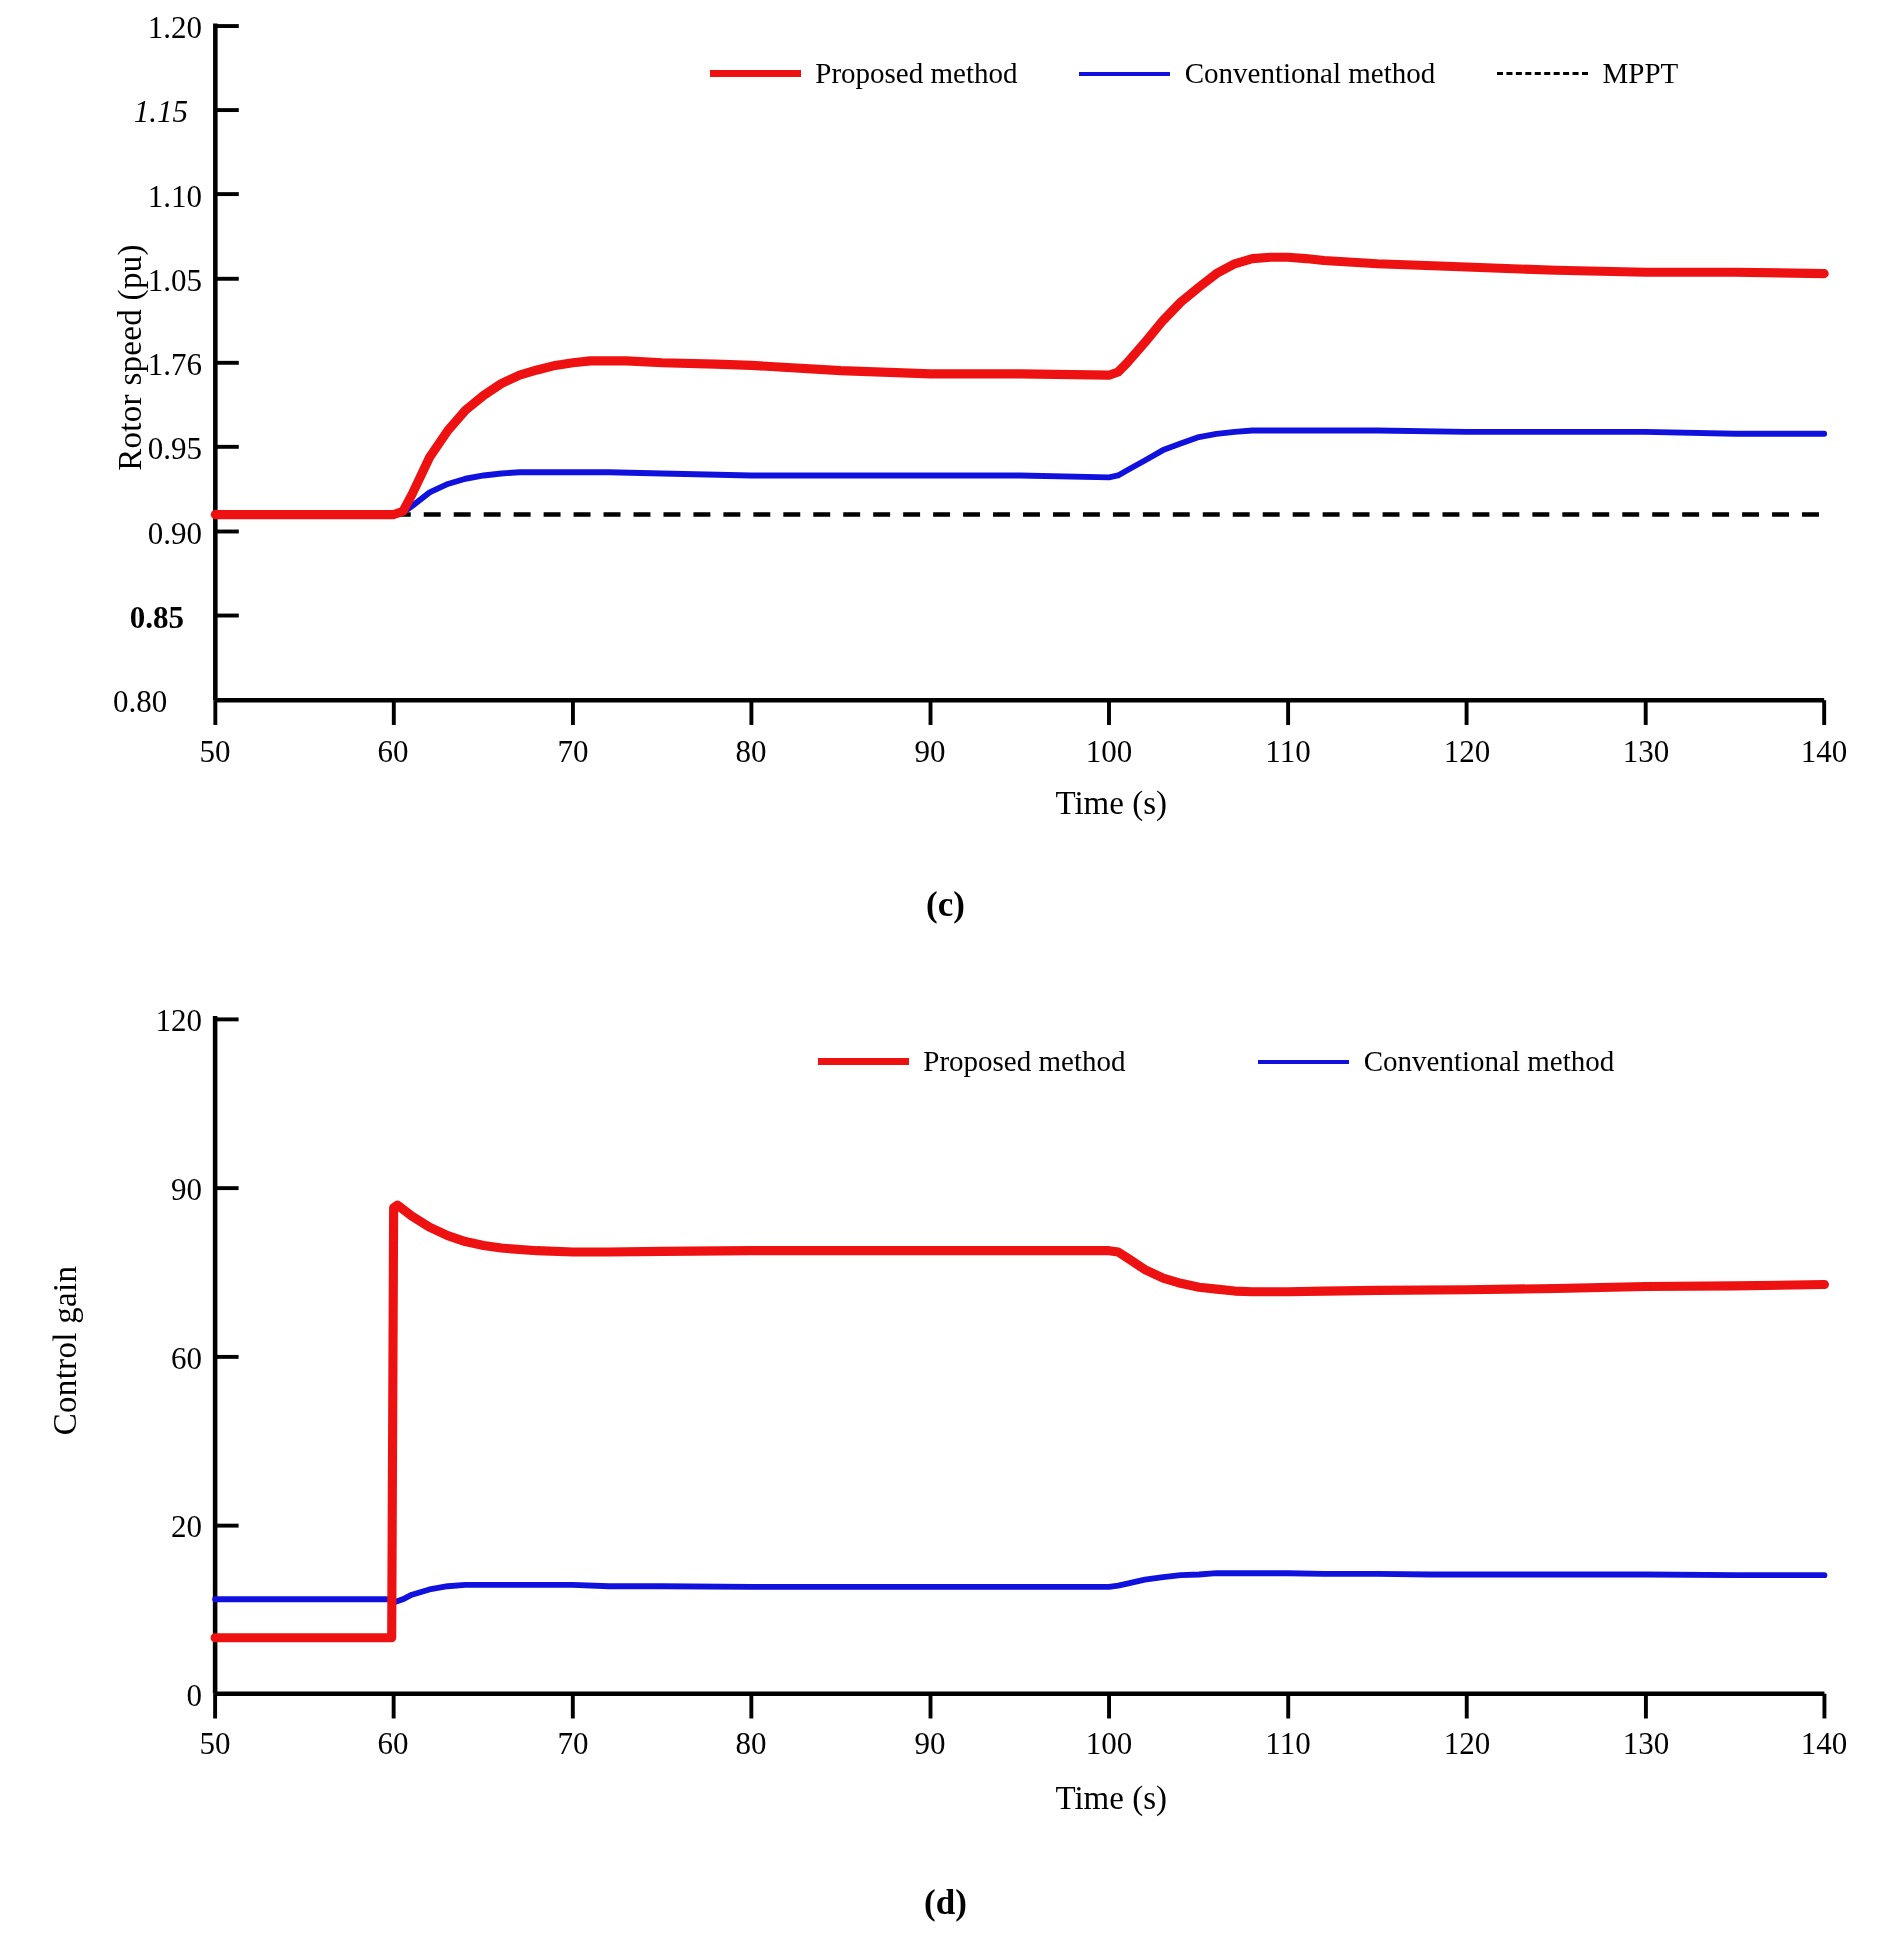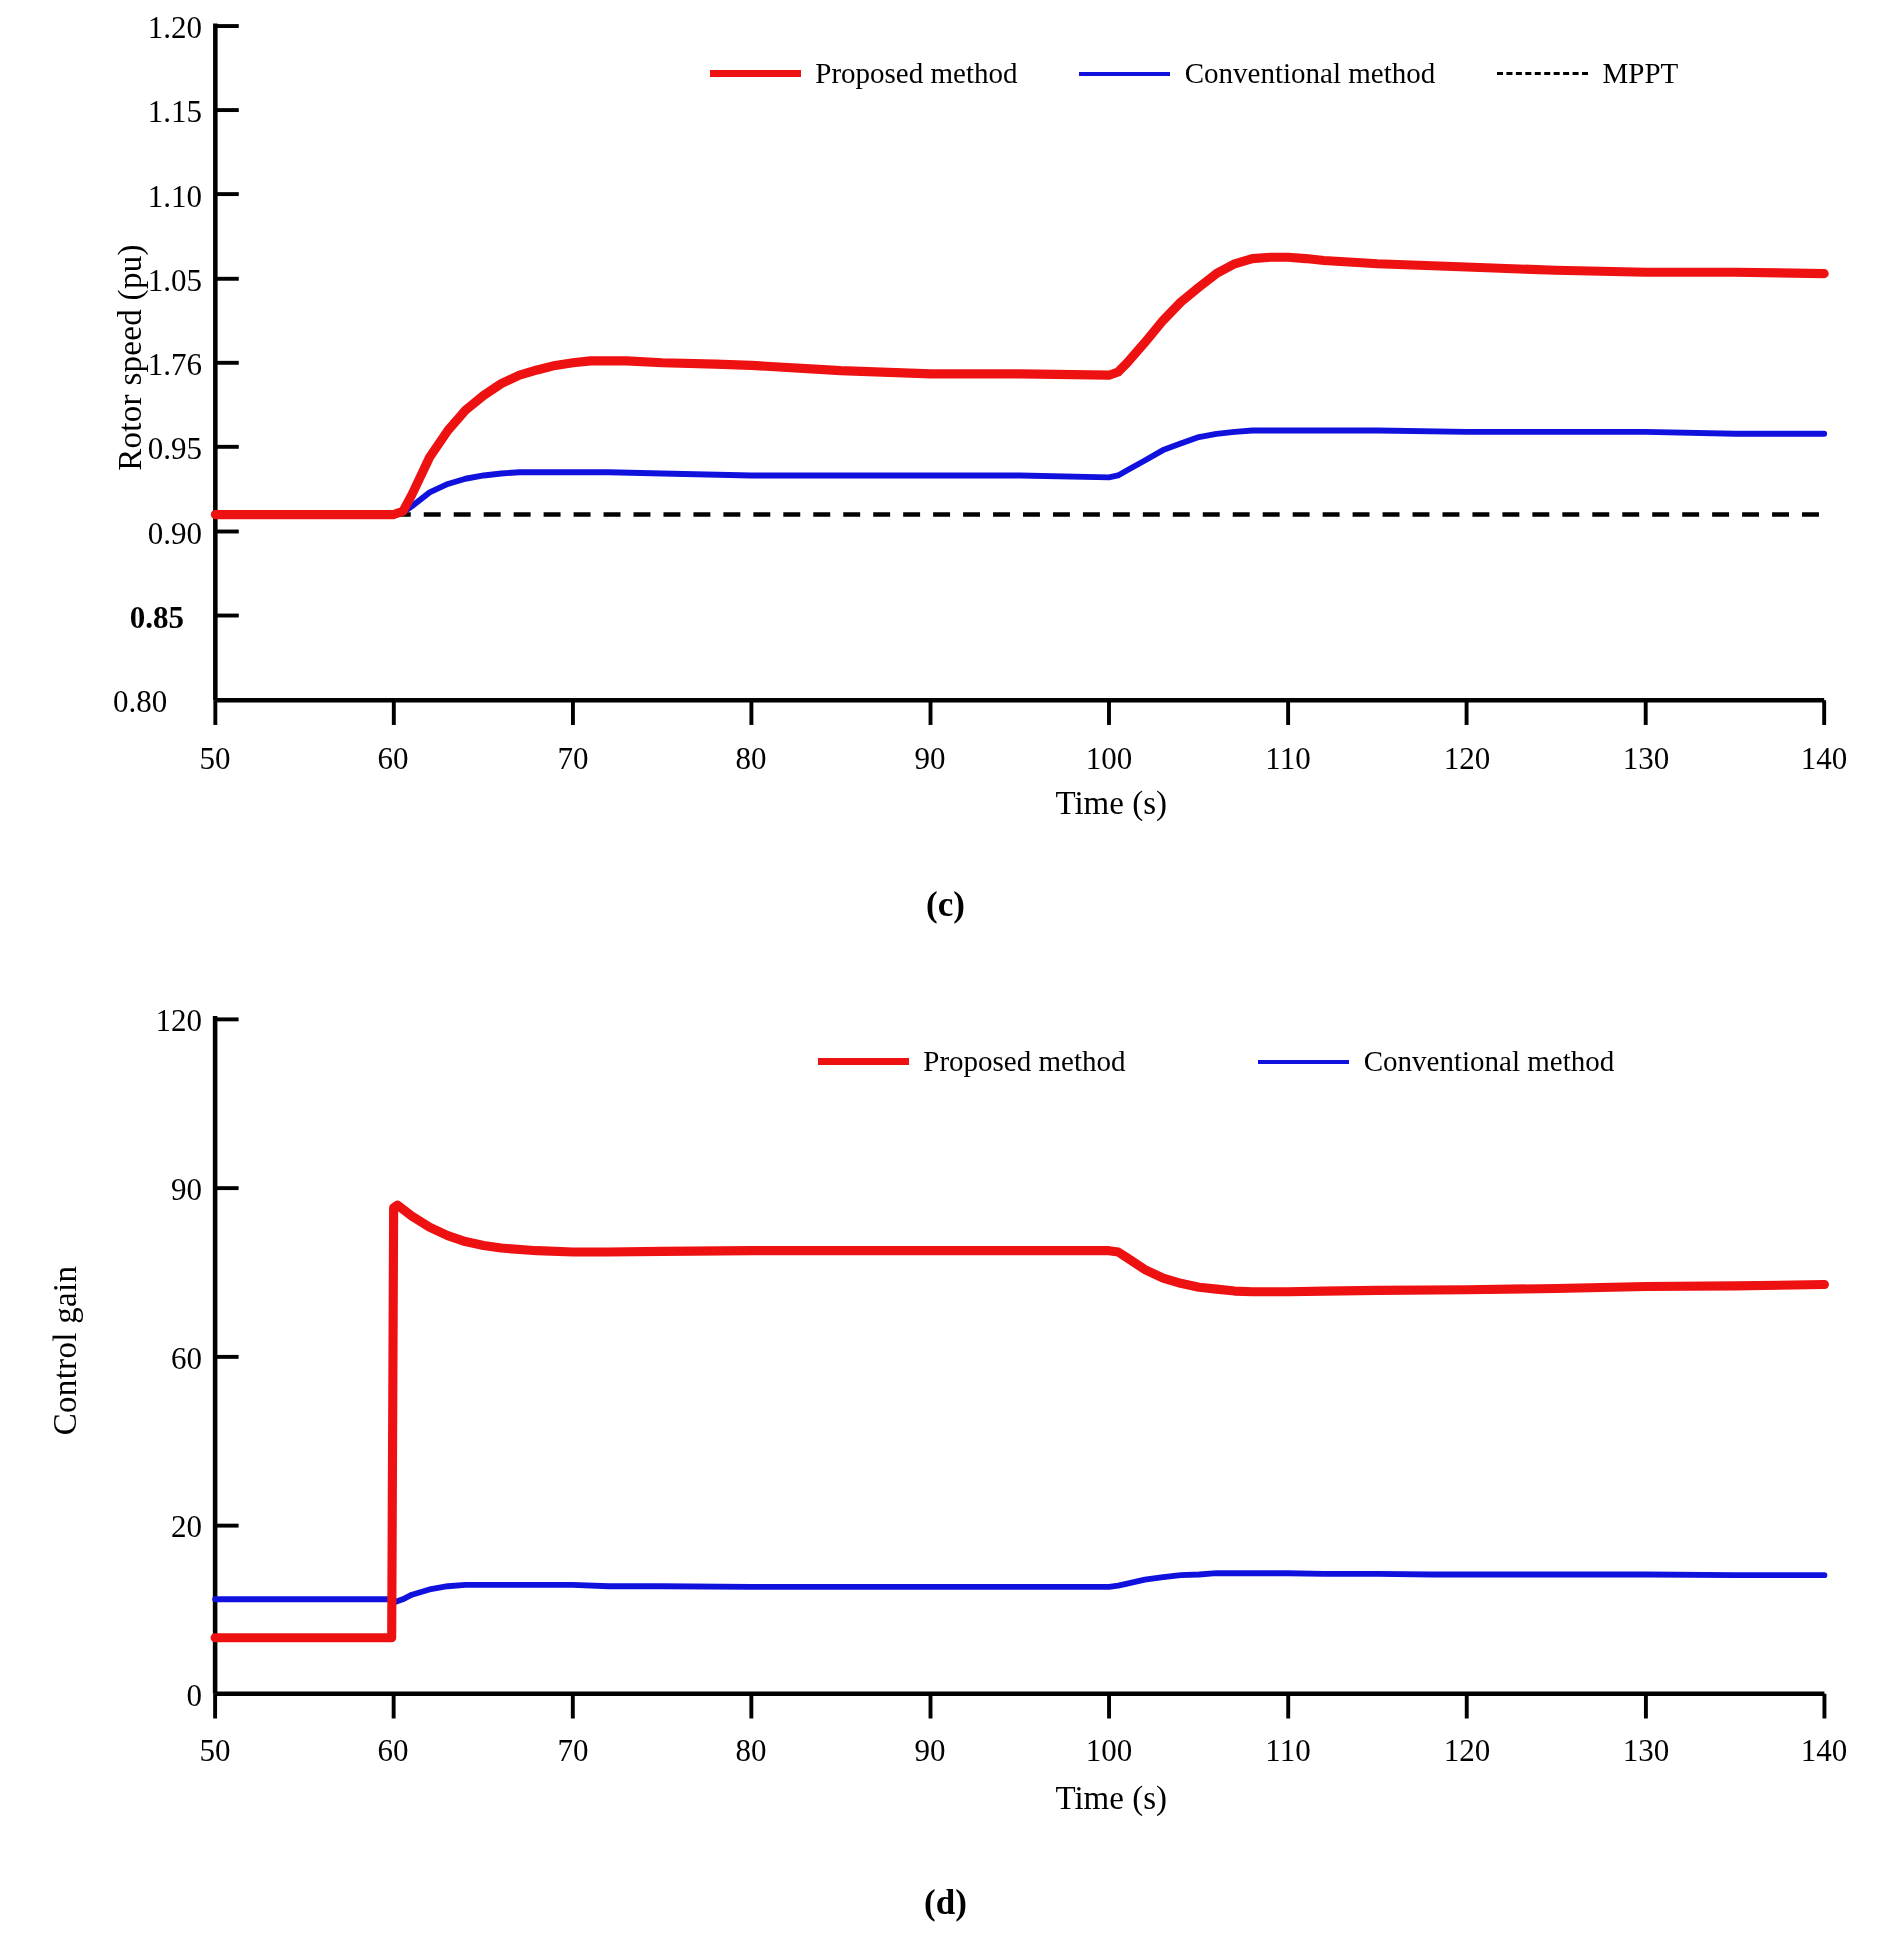--- a/index.html
+++ b/index.html
@@ -52,21 +52,20 @@
   .tick-label {
     position: absolute;
     font-size: 31px;
     white-space: nowrap;
   }
   .tick-label.y {
     text-align: right;
   }
   .tick-label.x {
     text-align: center;
-    margin-top: 7px;
   }
   .panel-letter {
     position: absolute;
     width: 1891px;
     text-align: center;
     font-size: 35px;
     font-weight: bold;
   }
 
   
@@ -108,21 +107,21 @@
         <span class="legend-swatch sw-blue"></span>
         <span class="legend-label">Conventional method</span>
       </div>
       <div class="legend-entry">
         <span class="legend-swatch sw-dash"></span>
         <span class="legend-label">MPPT</span>
       </div>
     </div>
 
     <div class="tick-label y" style="left:78px; top:10.4px;  width:124px;">1.20</div>
-    <div class="tick-label y" style="left:78px; top:94px; width:124px;">1.15</div>
+    <div class="tick-label y" style="left:64px; top:94px; width:124px;font-style:italic;">1.15</div>
     <div class="tick-label y" style="left:78px; top:179px; width:124px;">1.10</div>
     <div class="tick-label y" style="left:78px; top:263px; width:124px;">1.05</div>
     <div class="tick-label y" style="left:78px; top:347px; width:124px;">1.76</div>
     <div class="tick-label y" style="left:78px; top:431px; width:124px;">0.95</div>
     <div class="tick-label y" style="left:78px; top:516px; width:124px;">0.90</div>
     <div class="tick-label y" style="left:60px; top:600px; width:124px;font-weight:bold;">0.85</div>
     <div class="tick-label y" style="left:78px; top:684px;width:124px;text-align:center;">0.80</div>
 
     <div class="ylabel" style="left:-98px; top:339px; width:456px; text-align:center;">Rotor speed (pu)</div>
 

